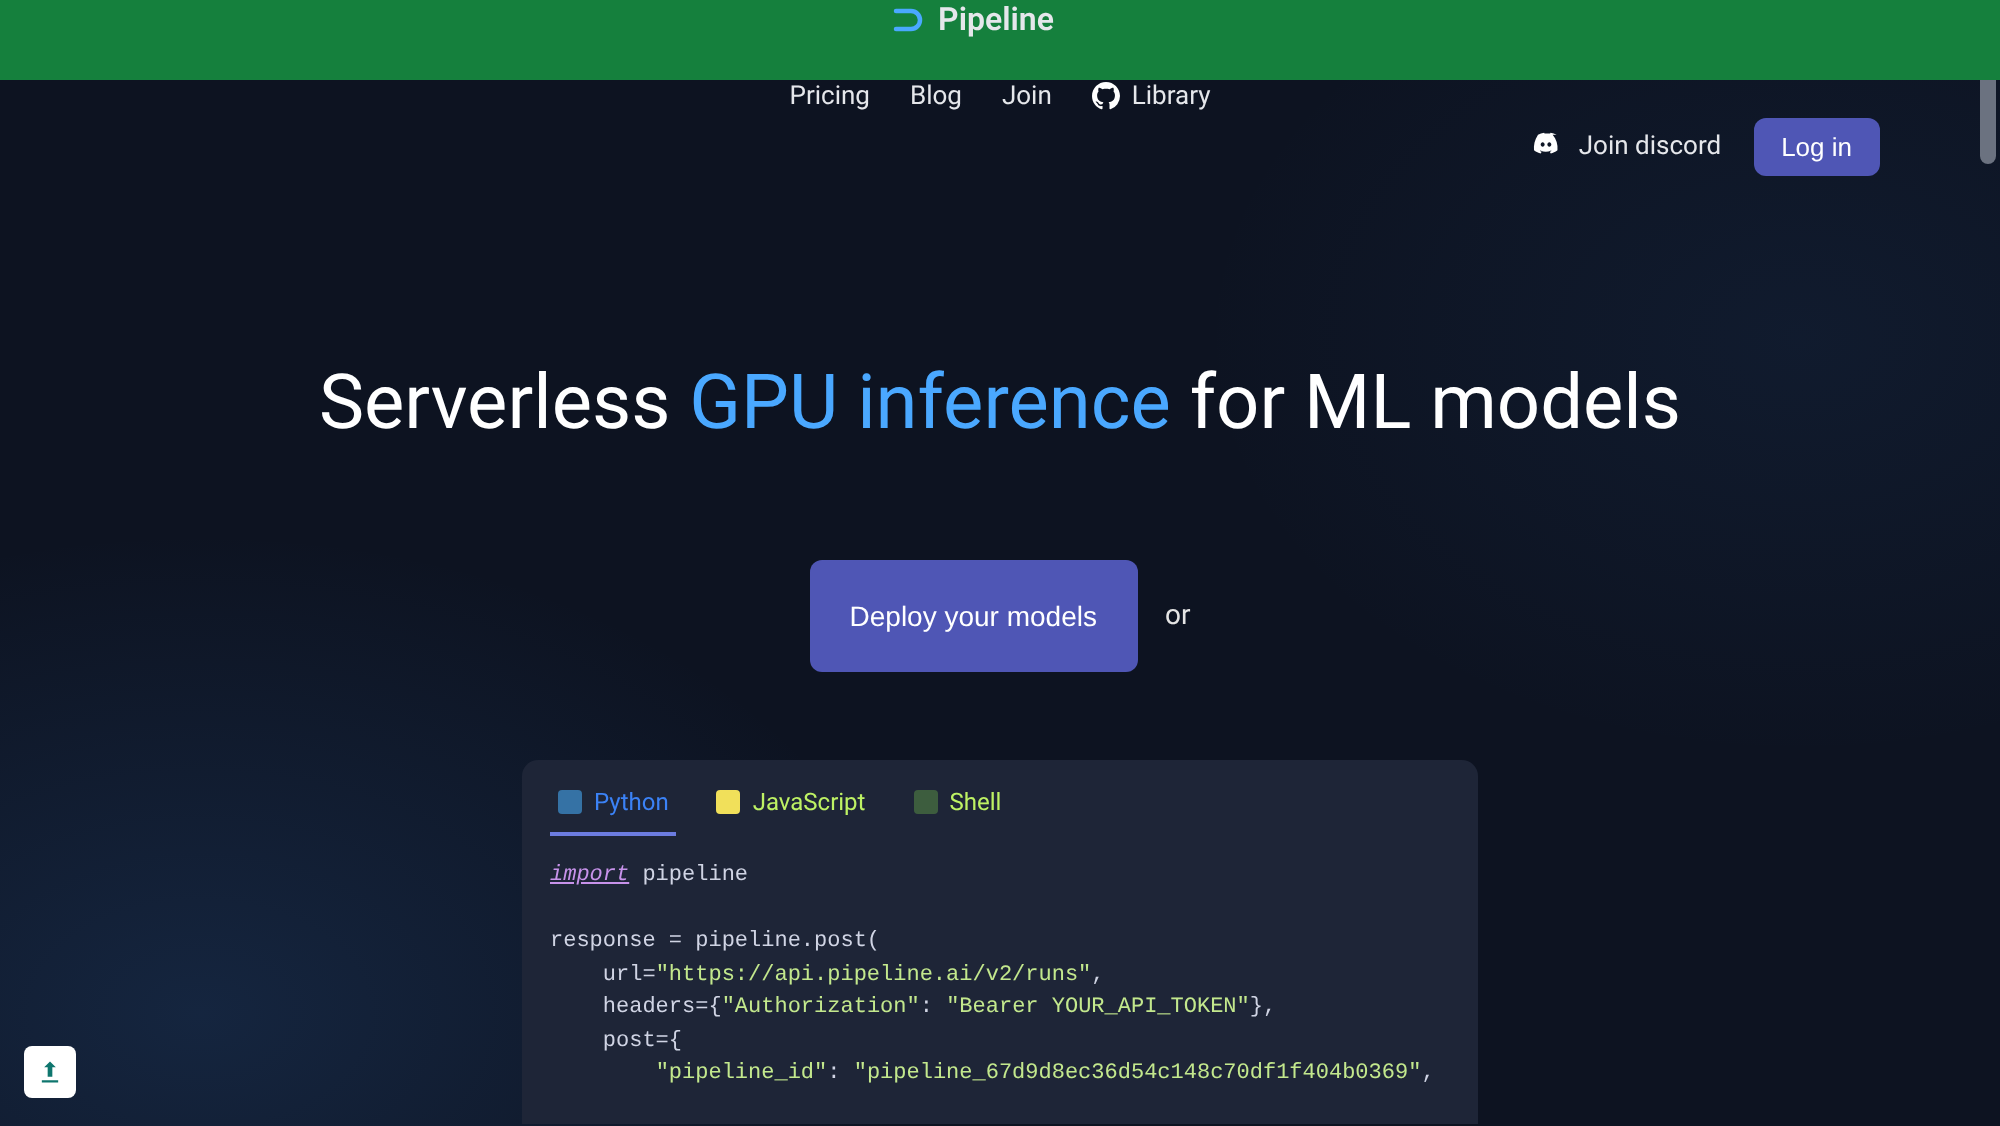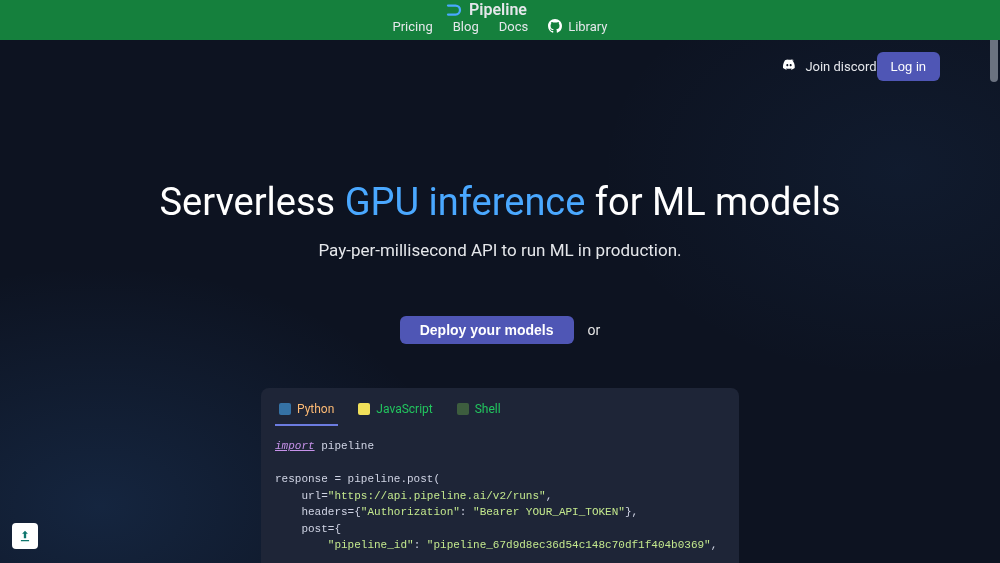--- a/index.html
+++ b/index.html
@@ -29,24 +29,24 @@
   flex-direction: column;
 }
 .logo {
   display: flex; align-items: center;
   font-weight: 600; font-size: 16px;
   margin-right: 28px;
 }
 .logo-mark {
   width: 18px; height: 18px; margin-right: 6px;
 }
-.nav-links { display: flex; gap: 20px; }
+.nav-links { display: flex; gap: 20px; margin-top: 22px; }
 .nav-link { color: #e5e7eb; font-size: 13px; text-decoration: none; cursor: pointer; }
 .nav-link.library { display: flex; align-items: flex-start; gap: 6px; }
-.nav-right { margin-left: auto; display: flex; align-items: center; gap: 0; margin-top: 16px; }
+.nav-right { margin-left: auto; display: flex; align-items: center; gap: 16px; }
 .discord { display: flex; align-items: center; gap: 8px; font-size: 13px; cursor: pointer; }
 .login-btn {
   background: #4f56b5;
   color: #fff;
   font-size: 13px;
   padding: 7px 14px;
   border-radius: 6px;
   border: none;
   cursor: pointer;
 }
@@ -71,49 +71,48 @@
   margin-top: 56px;
   display: flex;
   justify-content: center;
   align-items: center;
   gap: 14px;
 }
 .cta-btn {
   background: #4f56b5;
   color: #fff;
   font-size: 14px;
-  padding: 6px 20px;
+  padding: 20px 20px;
   border-radius: 6px;
   border: none;
   cursor: pointer;
-  font-weight: bold;
 }
 .or-text { color: #e5e5e5; font-size: 14px; }
 .code-panel {
   width: 478px;
   margin: 44px auto 0;
   background: #1e2537;
   border-radius: 8px 8px 0 0;
   overflow: hidden;
   position: relative;
   z-index: 1;
 }
 .tabs {
   display: flex;
   padding: 8px 14px 0;
   gap: 16px;
 }
 .tab {
   display: flex; align-items: center; gap: 6px;
-  font-size: 12px; color: #22c55e;
+  font-size: 12px; color: #bef264;
   padding: 6px 4px 8px;
   cursor: pointer;
   border-bottom: 2px solid transparent;
 }
-.tab.active { color: #fdba74; border-bottom-color: #6c7ce0; }
+.tab.active { color: #3b82f6; border-bottom-color: #6c7ce0; }
 .tab-icon { width: 12px; height: 12px; display: inline-block; border-radius: 2px; }
 .tab-icon.py { background: #3572A5; }
 .tab-icon.js { background: #f1e05a; }
 .tab-icon.sh { background: #89e051; opacity: 0.3; }
 .code {
   padding: 12px 14px 0;
   font-family: "SFMono-Regular", Consolas, "Liberation Mono", monospace;
   font-size: 11px;
   line-height: 1.5;
   white-space: pre;
@@ -151,21 +150,21 @@
     <span class="logo-mark">
       <svg viewBox="0 0 24 24" width="18" height="18">
           <path d="M4 6h10a6 6 0 0 1 0 12H4" fill="none" stroke="#4aa8ff" stroke-width="3" stroke-linecap="round"></path>
         </svg>
     </span>
     <span>Pipeline</span>
   </div>
   <div class="nav-links">
     <a class="nav-link">Pricing</a>
     <a class="nav-link">Blog</a>
-    <a class="nav-link">Docs</a>
+    <a class="nav-link">Join</a>
     <a class="nav-link library">
       <span>
         <svg width="14" height="14" viewBox="0 0 16 16" fill="#fff">
             <path d="M8 0C3.58 0 0 3.58 0 8c0 3.54 2.29 6.53 5.47 7.59.4.07.55-.17.55-.38 0-.19-.01-.82-.01-1.49-2.01.37-2.53-.49-2.69-.94-.09-.23-.48-.94-.82-1.13-.28-.15-.68-.52-.01-.53.63-.01 1.08.58 1.23.82.72 1.21 1.87.87 2.33.66.07-.52.28-.87.51-1.07-1.78-.2-3.64-.89-3.64-3.95 0-.87.31-1.59.82-2.15-.08-.2-.36-1.02.08-2.12 0 0 .67-.21 2.2.82.64-.18 1.32-.27 2-.27.68 0 1.36.09 2 .27 1.53-1.04 2.2-.82 2.2-.82.44 1.1.16 1.92.08 2.12.51.56.82 1.27.82 2.15 0 3.07-1.87 3.75-3.65 3.95.29.25.54.73.54 1.48 0 1.07-.01 1.93-.01 2.2 0 .21.15.46.55.38A8.013 8.013 0 0016 8c0-4.42-3.58-8-8-8z"></path>
           </svg>
       </span>
       <span>Library</span>
     </a>
   </div>
   <div class="nav-right">
@@ -178,21 +177,20 @@
       <span>Join discord</span>
     </div>
     <button class="login-btn">Log in</button>
   </div>
 </nav>
 
 <section class="hero">
   <h1 class="hero-title">
     <span>Serverless </span><span class="accent">GPU inference</span><span> for ML models</span>
   </h1>
-  <p class="hero-sub">Pay-per-millisecond API to run ML in production.</p>
   <div class="hero-ctas">
     <button class="cta-btn">Deploy your models</button>
     <span class="or-text">or</span>
   </div>
 
   <div class="code-panel">
     <div class="tabs">
       <div class="tab active">
         <span class="tab-icon py"></span>
         <span>Python</span>

